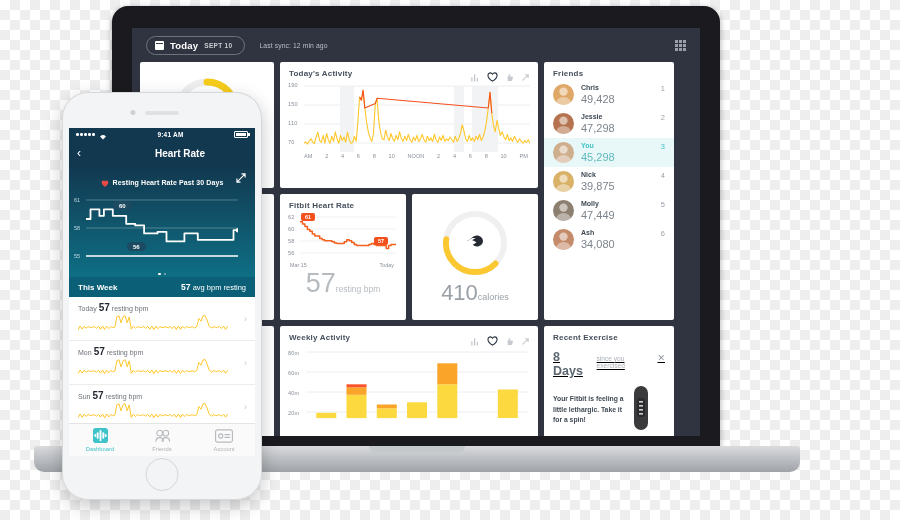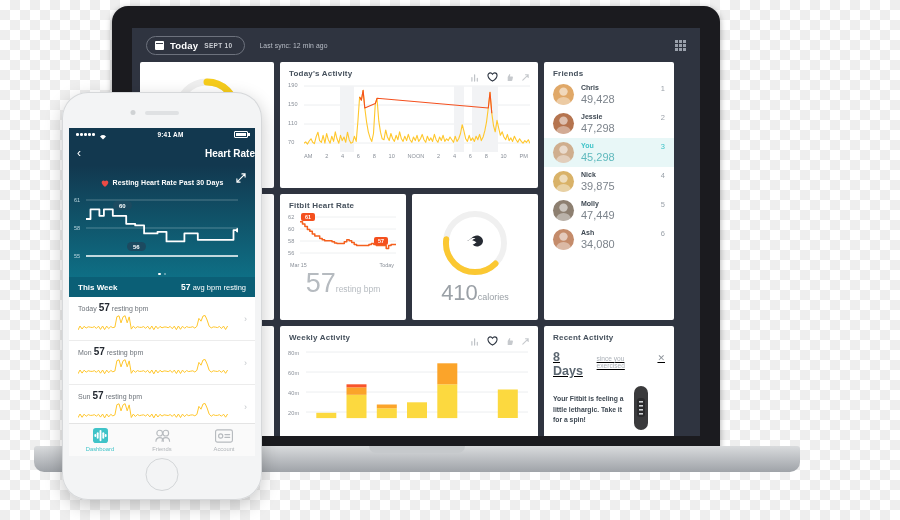--- a/index.html
+++ b/index.html
@@ -102,21 +102,21 @@
 
   .ph-status{height:13px;background:#12384f;display:flex;align-items:center;padding:0 7px;color:#fff;}
   .dots{display:flex;gap:1.5px;}
   .dots i{width:2.6px;height:2.6px;background:#fff;border-radius:50%;display:block;}
   .ph-time{margin:0 auto;font-size:6.5px;font-weight:bold;letter-spacing:.2px;}
   .batt{width:12px;height:5.5px;border:1px solid #fff;border-radius:1px;position:relative;}
   .batt i{position:absolute;inset:1px;background:#fff;display:block;}
   .batt:after{content:"";position:absolute;right:-2.5px;top:1.5px;width:1.2px;height:2.5px;background:#fff;}
   .ph-nav{height:24px;background:#12384f;display:flex;align-items:center;padding:0 8px;color:#fff;position:relative;}
   .ph-back{font-size:12px;line-height:1;}
-  .ph-title{position:absolute;left:0;right:0;text-align:right;font-size:10px;font-weight:bold;margin-left:36px;}
+  .ph-title{position:absolute;left:0;right:0;text-align:center;font-size:10px;font-weight:bold;margin-left:36px;}
   .ph-hero{background:linear-gradient(#12384f,#0e6f85);padding:6px 0 4px;position:relative;}
   .ph-hero-head{display:flex;align-items:center;justify-content:center;gap:4px;padding:2px 8px 4px;position:relative;}
   .ph-hero-head .t{font-size:7px;font-weight:bold;color:#fff;letter-spacing:.1px;}
   .expand{position:absolute;right:9px;top:2px;color:#fff;font-size:9px;}
   .ph-week{background:#0b5f76;display:flex;align-items:center;padding:5px 9px;color:#fff;}
   .ph-week .a{font-size:8px;font-weight:bold;}
   .ph-week .b{margin-left:auto;font-size:7.5px;}
   .ph-week .b b{font-size:8.5px;}
   .ph-row{padding:5px 9px 2px;border-bottom:1px solid #ececec;position:relative;}
   .ph-row .hd{font-size:7px;color:#6d737a;}
@@ -411,21 +411,21 @@
                 <rect x="70.8" y="58.5" width="20" height="3.8" fill="#fba42a"></rect>
                 <rect x="101.0" y="56.3" width="20" height="15.8" fill="#fcd93f"></rect>
                 <rect x="131.3" y="38.3" width="20" height="33.8" fill="#fcd93f"></rect>
                 <rect x="131.3" y="17.3" width="20" height="21.0" fill="#fba42a"></rect>
                 <rect x="191.8" y="43.5" width="20" height="28.5" fill="#fcd93f"></rect>
               </svg>
           </div>
         </div>
 
         <div class="card">
-          <div class="card-title">Recent Activity</div>
+          <div class="card-title">Recent Exercise</div>
           <div style="display:flex;align-items:baseline;gap:4px;padding:6px 9px 0;text-decoration:underline;">
             <span class="rex-days">8 Days</span>
             <span class="rex-sub">since you exercised</span>
             <span class="rex-x">✕</span>
           </div>
           <div style="display:flex;align-items:center;padding:8px 9px 0;">
             <div class="rex-msg" style="width:78px;">Your Fitbit is feeling a little lethargic. Take it for a spin!</div>
             <span>
               <svg width="20" height="44" viewBox="0 0 20 44">
                 <rect x="3" y="0" width="14" height="44" rx="7" fill="#3a3a3c"></rect>

